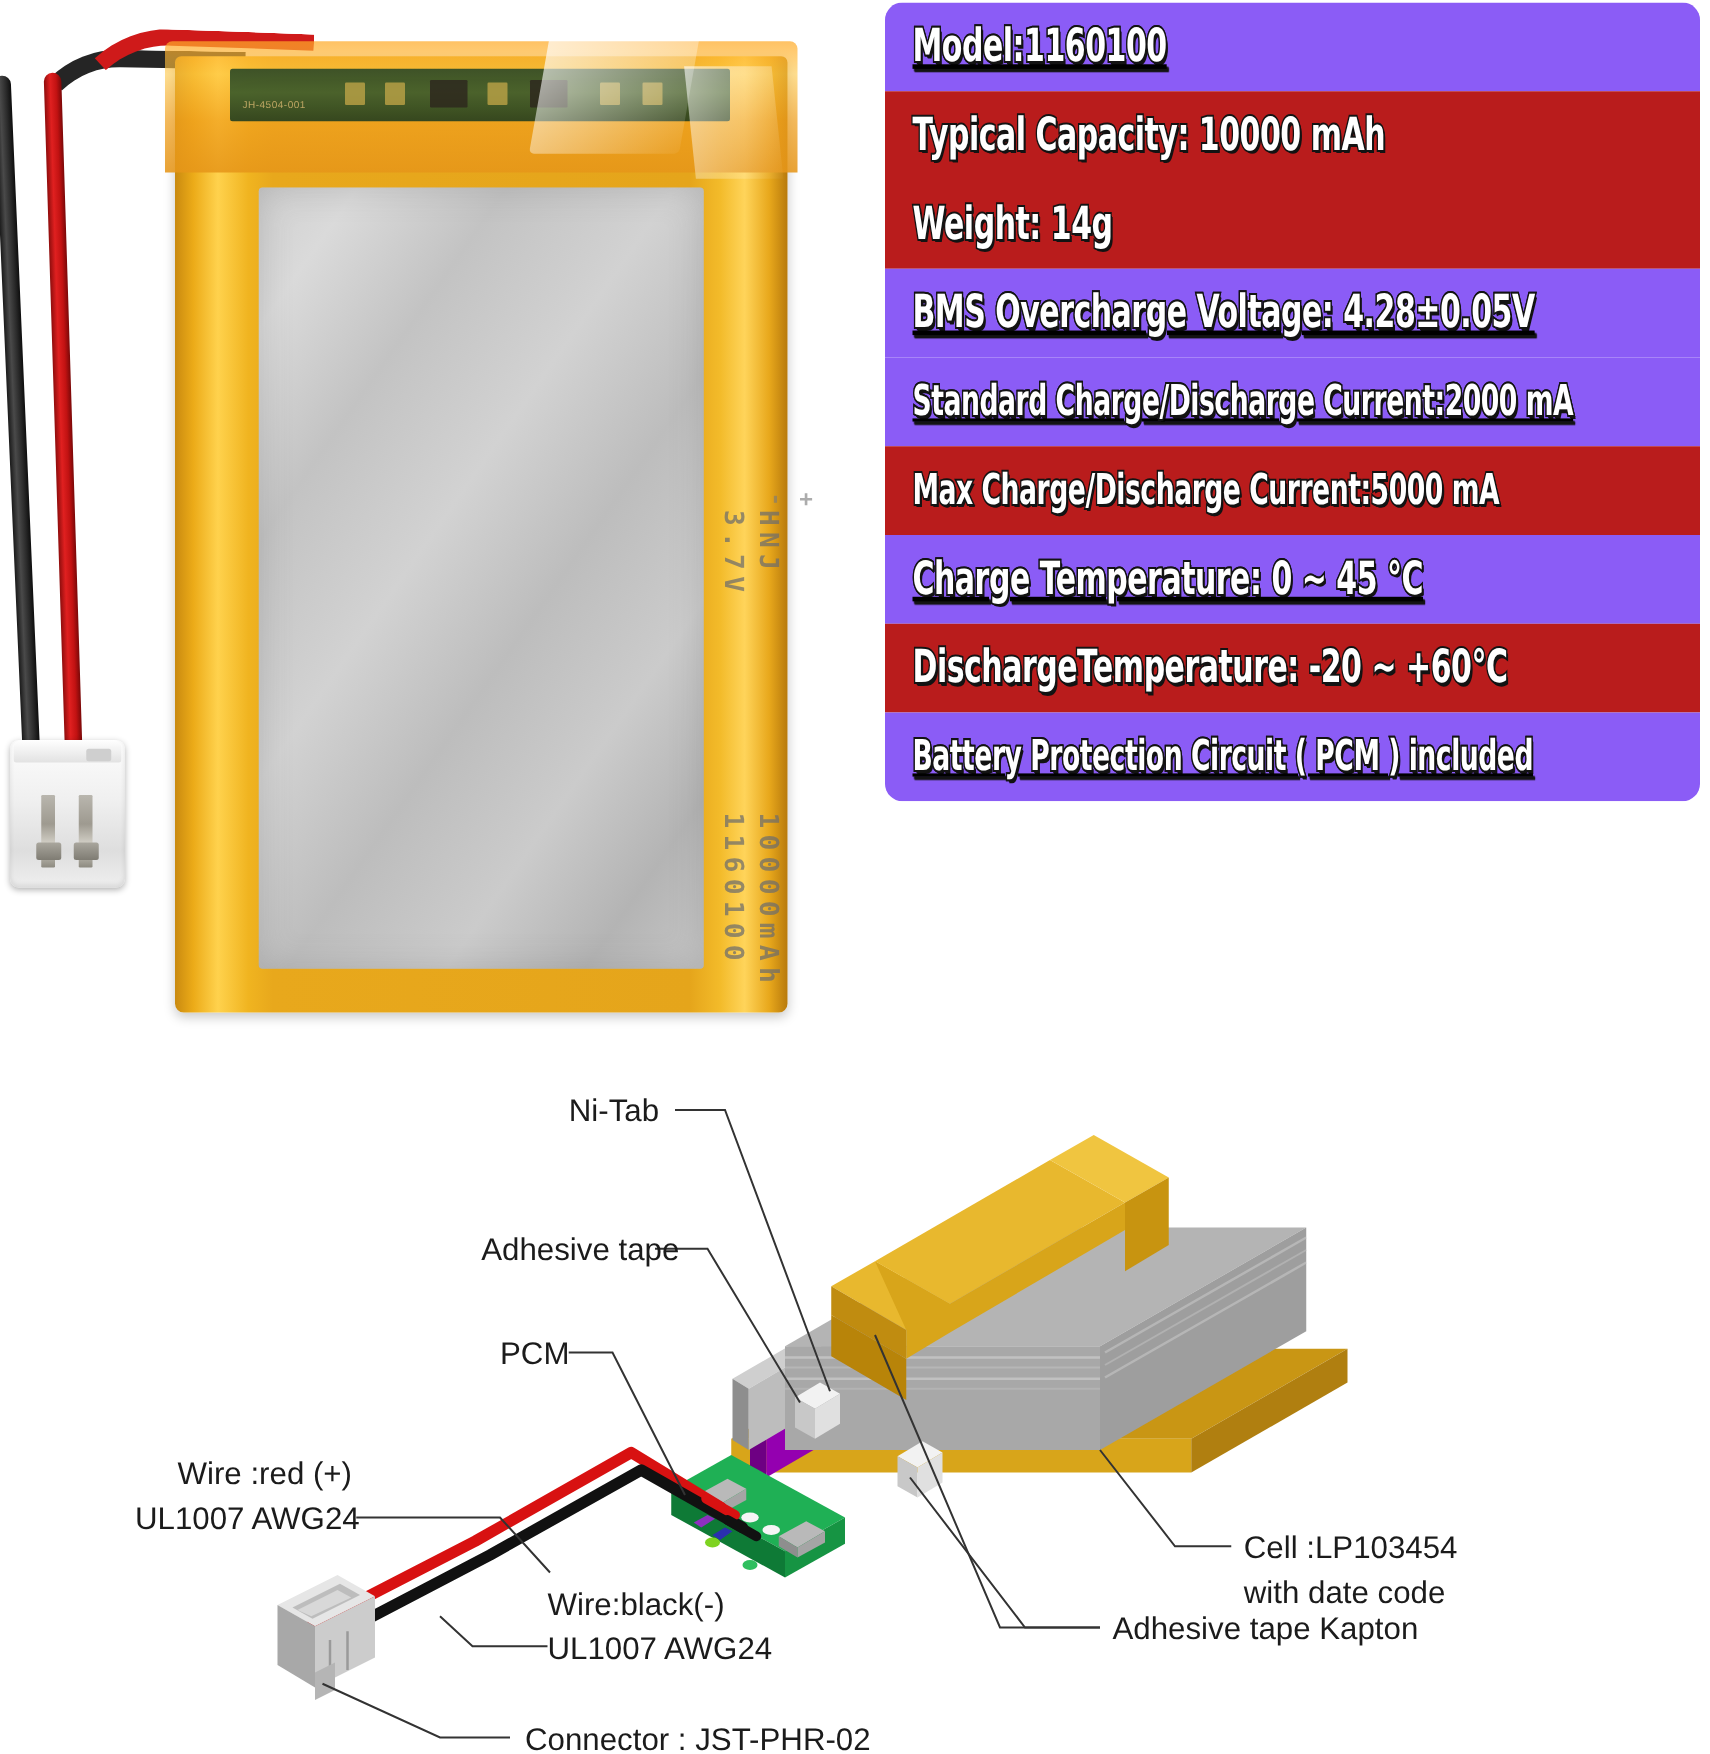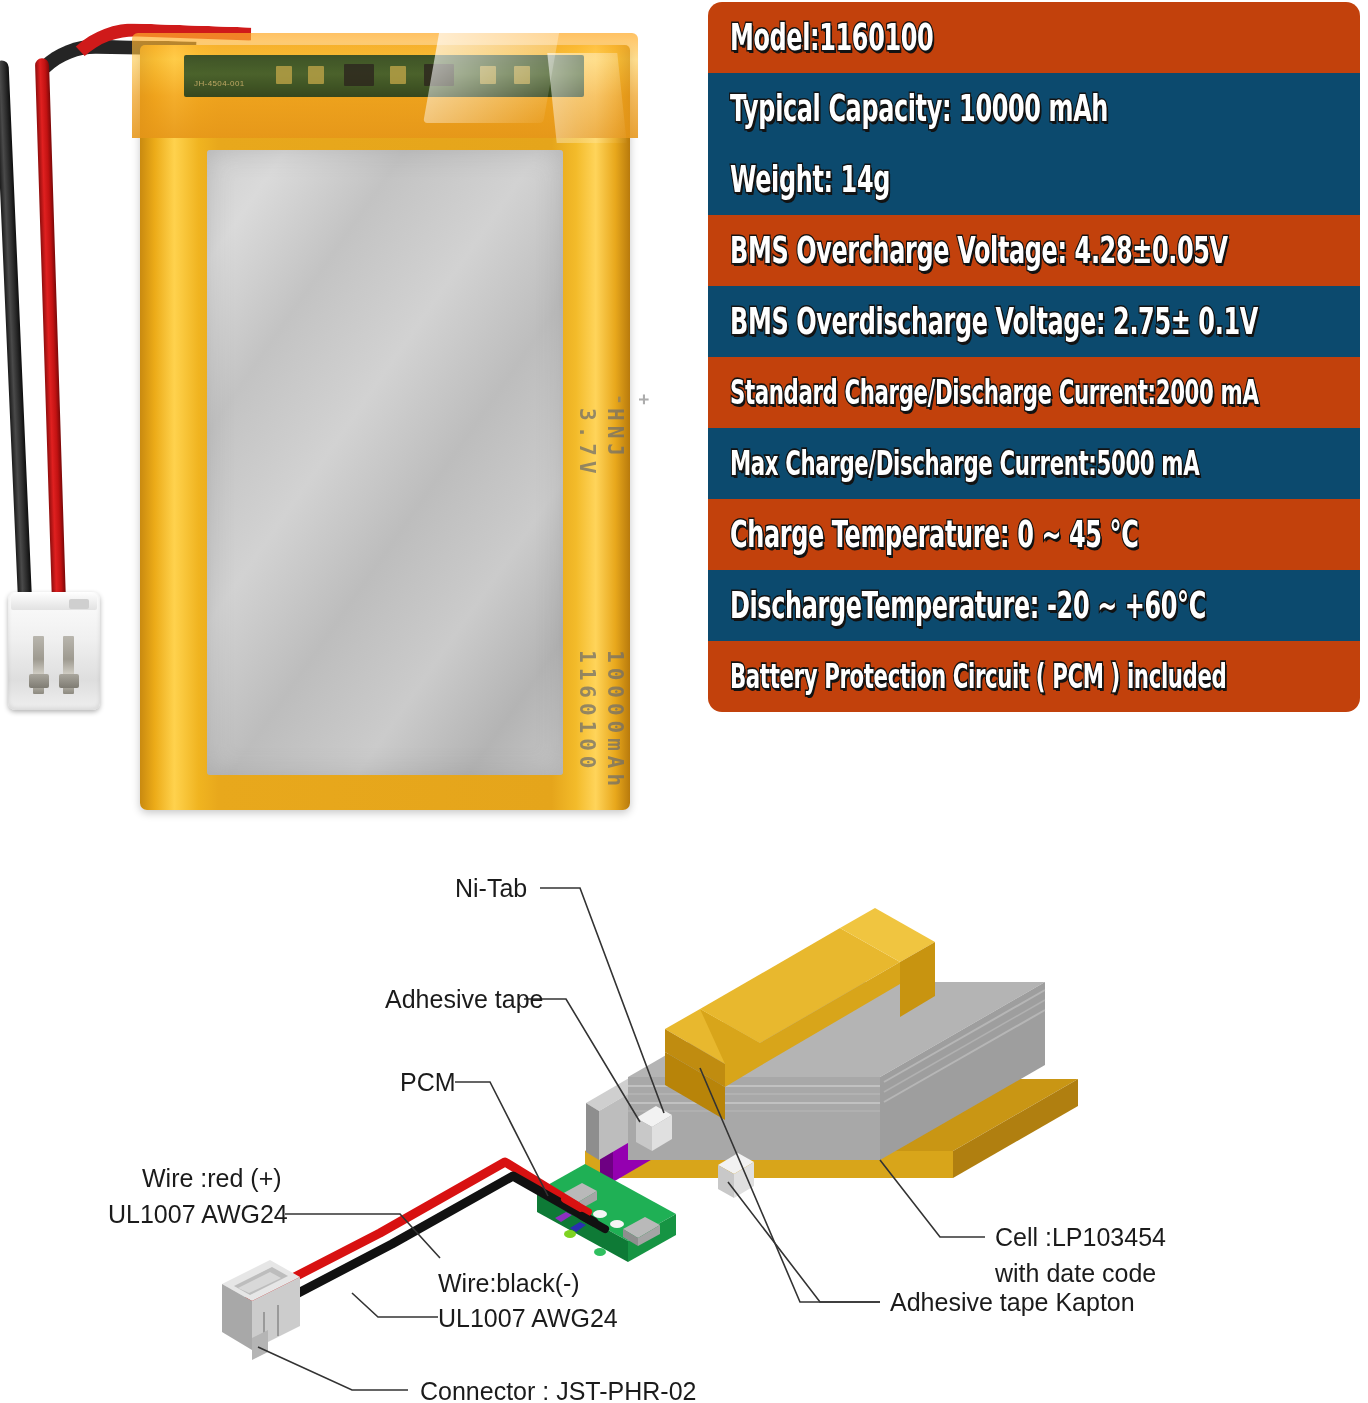--- a/index.html
+++ b/index.html
@@ -240,22 +240,22 @@
     overflow: hidden;
     background: #ffffff;
   }
   .spec-row {
     height: 71px;
     display: flex;
     align-items: center;
     padding-left: 22px;
     padding-right: 6px;
   }
-  .spec-row.odd  { background: #c2410c; }
-  .spec-row.even { background: #0c4a6e; }
+  .spec-row.odd  { background: #8b5cf6; text-decoration: underline; }
+  .spec-row.even { background: #b91c1c; }
 
   .spec-text {
     font-family: "DejaVu Sans", sans-serif;
     font-weight: bold;
     font-size: 30px;
     line-height: 1;
     color: #ffffff;
     letter-spacing: -0.5px;
     transform: scaleX(0.80) scaleY(1.22);
     transform-origin: left center;
@@ -342,23 +342,20 @@
       </div>
     <div class="spec-row even">
         <span class="spec-text">Typical Capacity: 10000 mAh</span>
       </div>
     <div class="spec-row even">
         <span class="spec-text">Weight: 14g</span>
       </div>
     <div class="spec-row odd">
         <span class="spec-text">BMS Overcharge Voltage: 4.28±0.05V</span>
       </div>
-    <div class="spec-row even">
-        <span class="spec-text">BMS Overdischarge Voltage: 2.75± 0.1V</span>
-      </div>
     <div class="spec-row odd long">
         <span class="spec-text">Standard Charge/Discharge Current:2000 mA</span>
       </div>
     <div class="spec-row even long">
         <span class="spec-text">Max Charge/Discharge Current:5000 mA</span>
       </div>
     <div class="spec-row odd">
         <span class="spec-text">Charge Temperature: 0 ~ 45 °C</span>
       </div>
     <div class="spec-row even">

